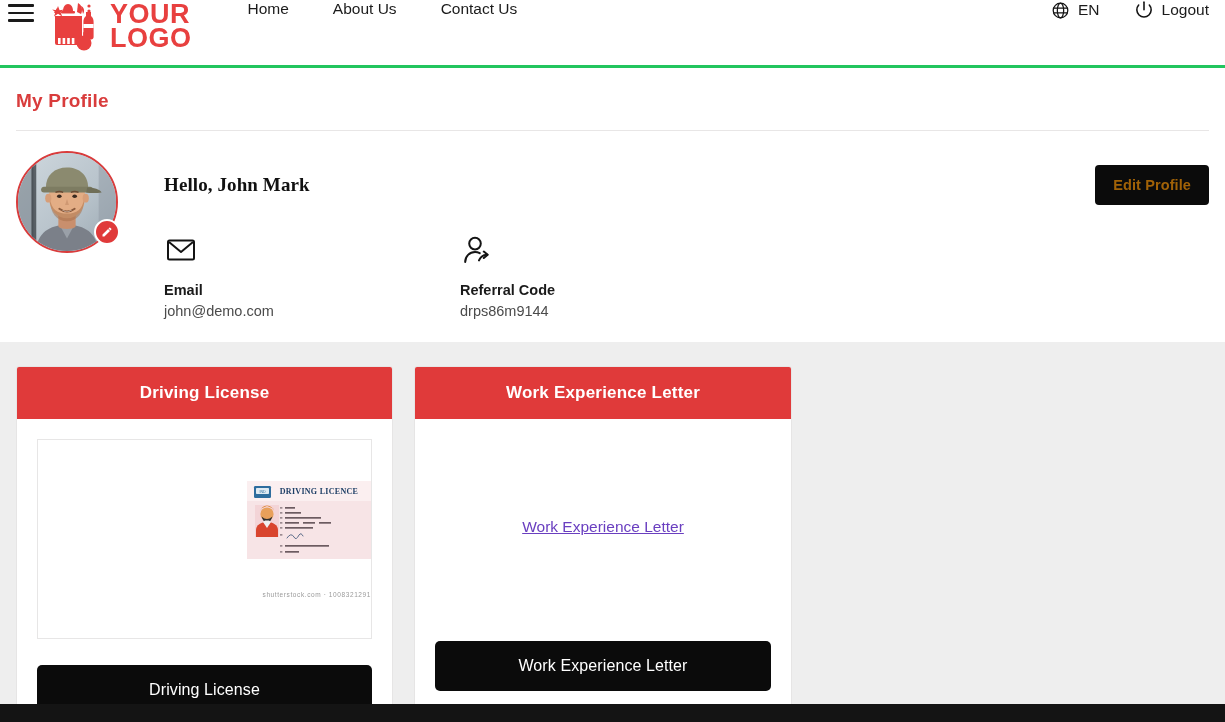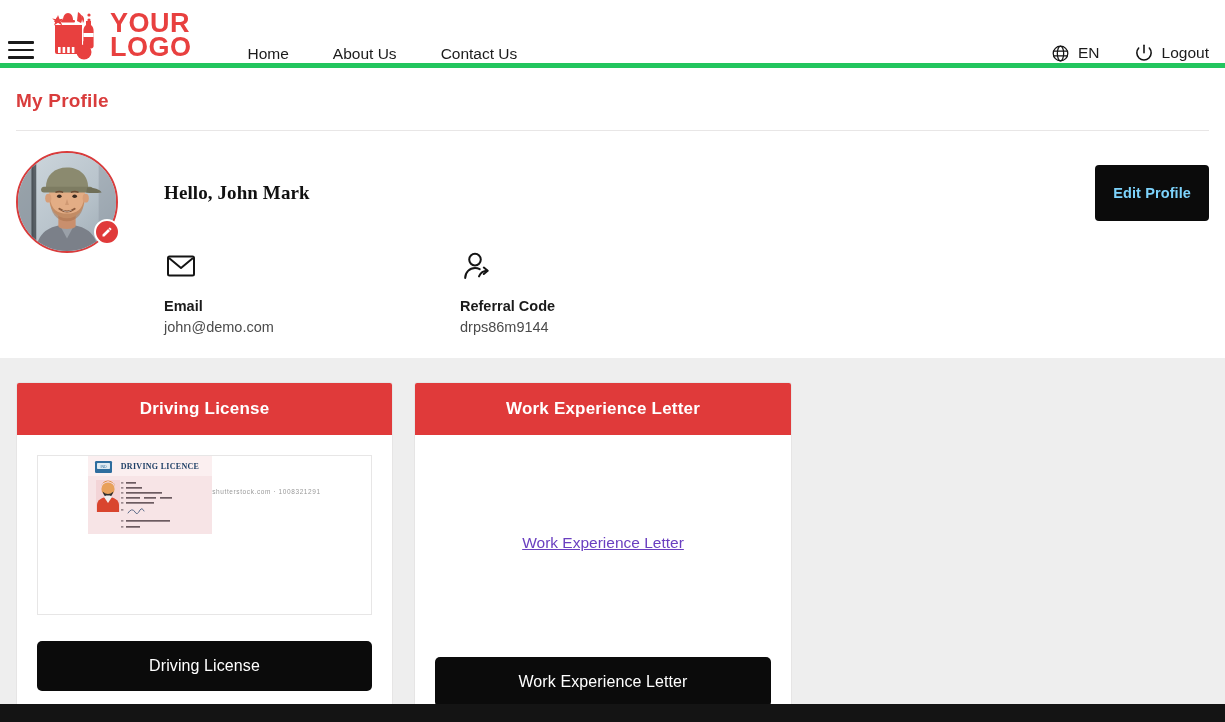--- a/index.html
+++ b/index.html
@@ -13,23 +13,23 @@
     background: #ffffff;
     font-family: "Liberation Sans", sans-serif;
     -webkit-font-smoothing: antialiased;
   }
 
   
   .site-header {
     height: 68px;
     background: #ffffff;
     display: flex;
-    align-items: flex-end;
+    align-items: flex-start;
     padding: 0 16px 0 8px;
-    border-bottom: 5px solid #22c55e;
+    border-bottom: 3px solid #22c55e;
     position: relative;
   }
   .hamburger {
     width: 30px;
     height: 26px;
     display: flex;
     flex-direction: column;
     justify-content: center;
     gap: 5px;
     cursor: pointer;
@@ -167,26 +167,26 @@
   }
   .greeting {
     font-size: 19px;
     font-weight: 700;
     color: #111111;
     letter-spacing: 0.1px;
     font-family: Liberation Serif, serif;
   }
   .edit-profile-btn {
     background: #0b0b0b;
-    color: #7dd3fc;
+    color: #a16207;
     border: none;
     font-family: inherit;
     font-size: 14.5px;
     font-weight: 700;
-    padding: 20px 18px;
+    padding: 12px 18px;
     border-radius: 4px;
     cursor: pointer;
     letter-spacing: 0.1px;
   }
 
   .info-row {
     display: flex;
     margin-top: 26px;
   }
   .info-item {
@@ -250,24 +250,24 @@
     padding: 16px 10px;
     letter-spacing: 0.2px;
   }
   .doc-card-body {
     padding: 20px 20px 0 20px;
     display: flex;
     flex-direction: column;
   }
   .doc-preview {
     border: 1px solid #e7e6e6;
-    height: 160px;
-    display: flex;
-    flex-direction: row;
-    align-items: flex-start;
+    height: 200px;
+    display: flex;
+    flex-direction: column;
+    align-items: flex-end;
     justify-content: center;
     background: #ffffff;
     overflow: hidden;
     cursor: pointer;
   }
   .license-img {
     width: 124px;
     height: 78px;
     display: block;
   }

